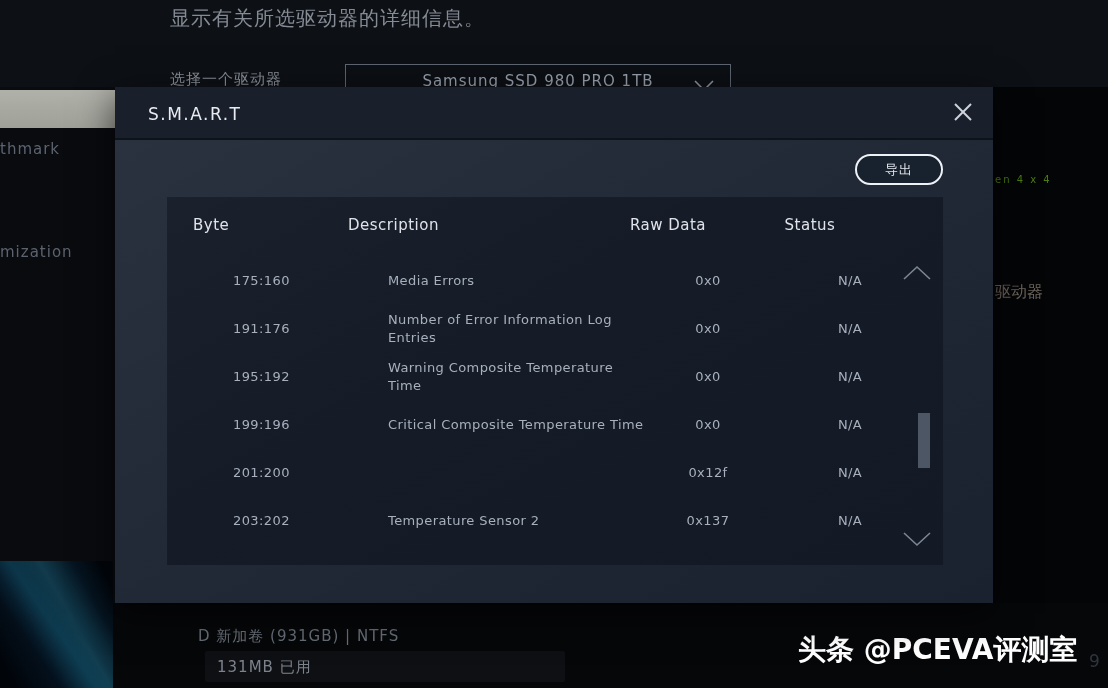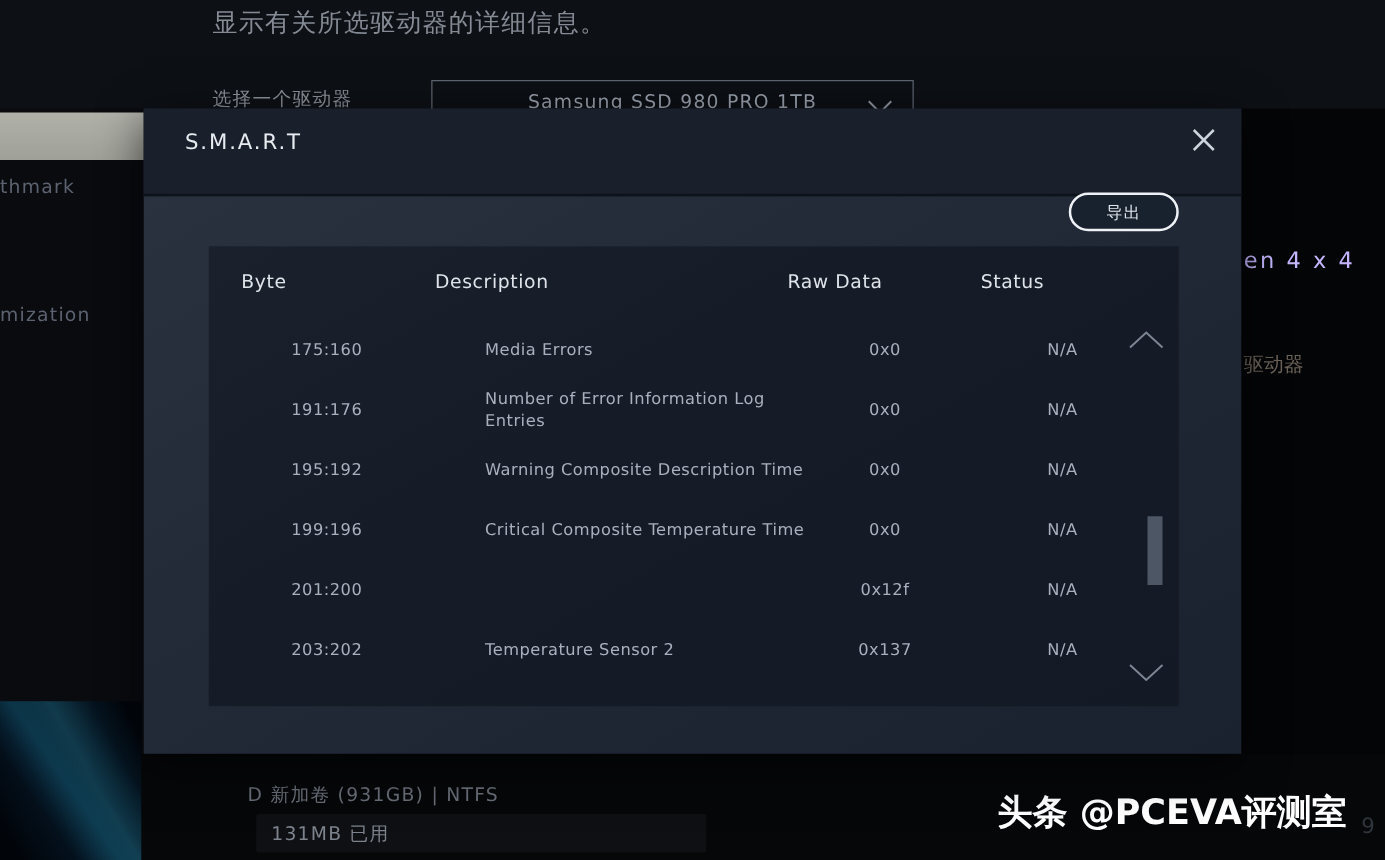--- a/index.html
+++ b/index.html
@@ -21,21 +21,21 @@
     border:1px solid #5d6571; background:#0c0f14; display:flex; align-items:flex-start;
     justify-content:center; padding-top:7px; font-size:15px; letter-spacing:1px; color:#99a1ad;
   }
   .bg-dropdown .chev { position:absolute; right:16px; top:12px; }
 
   .hl-bar { position:absolute; left:0; top:90px; width:115px; height:38px;
     background:linear-gradient(180deg,#b0b1a9,#9fa098); }
   .side-frag { position:absolute; left:0; font-size:15px; letter-spacing:1px; color:#5c6370; }
   .frag-1 { top:140px; }
   .frag-2 { top:243px; }
-  .right-frag-a { position:absolute; left:995px; top:174px; font-size:18px; letter-spacing:2px; color:#c4b5fd;margin-top:24px; }
+  .right-frag-a { position:absolute; left:995px; top:174px; font-size:10px; letter-spacing:2px; color:#4d7c0f; }
   .right-frag-b { position:absolute; left:995px; top:282px; font-size:16px; color:#6b6258;text-align:center; }
 
   .vol-line { position:absolute; left:198px; top:627px; font-size:15px; letter-spacing:1px; color:#686e78; }
   .vol-bar  { position:absolute; left:205px; top:651px; width:360px; height:31px;
     background:rgba(130,140,155,0.07); border-radius:2px; }
   .vol-used { position:absolute; left:12px; top:7px; font-size:15px; letter-spacing:1px; color:#7d838d; }
 
   .ssd-img { position:absolute; left:0; top:561px; width:113px; height:127px;
     background:
       linear-gradient(55deg, rgba(6,24,38,0) 30%, rgba(20,90,120,0.35) 48%, rgba(10,50,70,0.15) 60%, rgba(0,0,0,0) 75%),
@@ -45,21 +45,21 @@
   .watermark { position:absolute; left:798px; top:631px; font-size:28px; font-weight:700; color:#ffffff; white-space:nowrap; }
   .page-num  { position:absolute; left:1089px; top:651px; font-size:17px; color:#2f353d; }
 
   
   .dialog {
     position:absolute; left:115px; top:87px; width:878px; height:516px; z-index:10;
     background:linear-gradient(150deg,#2b3341 0%,#242c3a 35%,#1d2532 75%,#1a222f 100%);
     box-shadow:0 10px 35px rgba(0,0,0,0.65);
   }
   .dlg-header {
-    position:absolute; left:0; top:0; width:100%; height:70px;
+    position:absolute; left:0; top:0; width:100%; height:53px;
     background:#19202c; border-bottom:2px solid #0e131b;
   }
   .dlg-title { position:absolute; left:33px; top:17px; font-size:17px; letter-spacing:1.5px; color:#e8ebf0; }
   .dlg-close { position:absolute; right:18px; top:14px; width:24px; height:24px;
     background:none; border:none; padding:0; cursor:pointer; }
 
   .btn-export {
     position:absolute; right:50px; top:67px; width:88px; height:31px;
     border:2px solid #eef1f5; border-radius:16px; background:#18222f;
     color:#e2e6ec; font-size:13px; letter-spacing:1px; cursor:pointer;
@@ -153,21 +153,21 @@
 
           <div class="trow">
             <span class="c1">191:176</span>
             <span class="c2">Number of Error Information Log Entries</span>
             <span class="c3">0x0</span>
             <span class="c4">N/A</span>
           </div>
 
           <div class="trow">
             <span class="c1">195:192</span>
-            <span class="c2">Warning Composite Description Time</span>
+            <span class="c2">Warning Composite Temperature Time</span>
             <span class="c3">0x0</span>
             <span class="c4">N/A</span>
           </div>
 
           <div class="trow">
             <span class="c1">199:196</span>
             <span class="c2">Critical Composite Temperature Time</span>
             <span class="c3">0x0</span>
             <span class="c4">N/A</span>
           </div>

